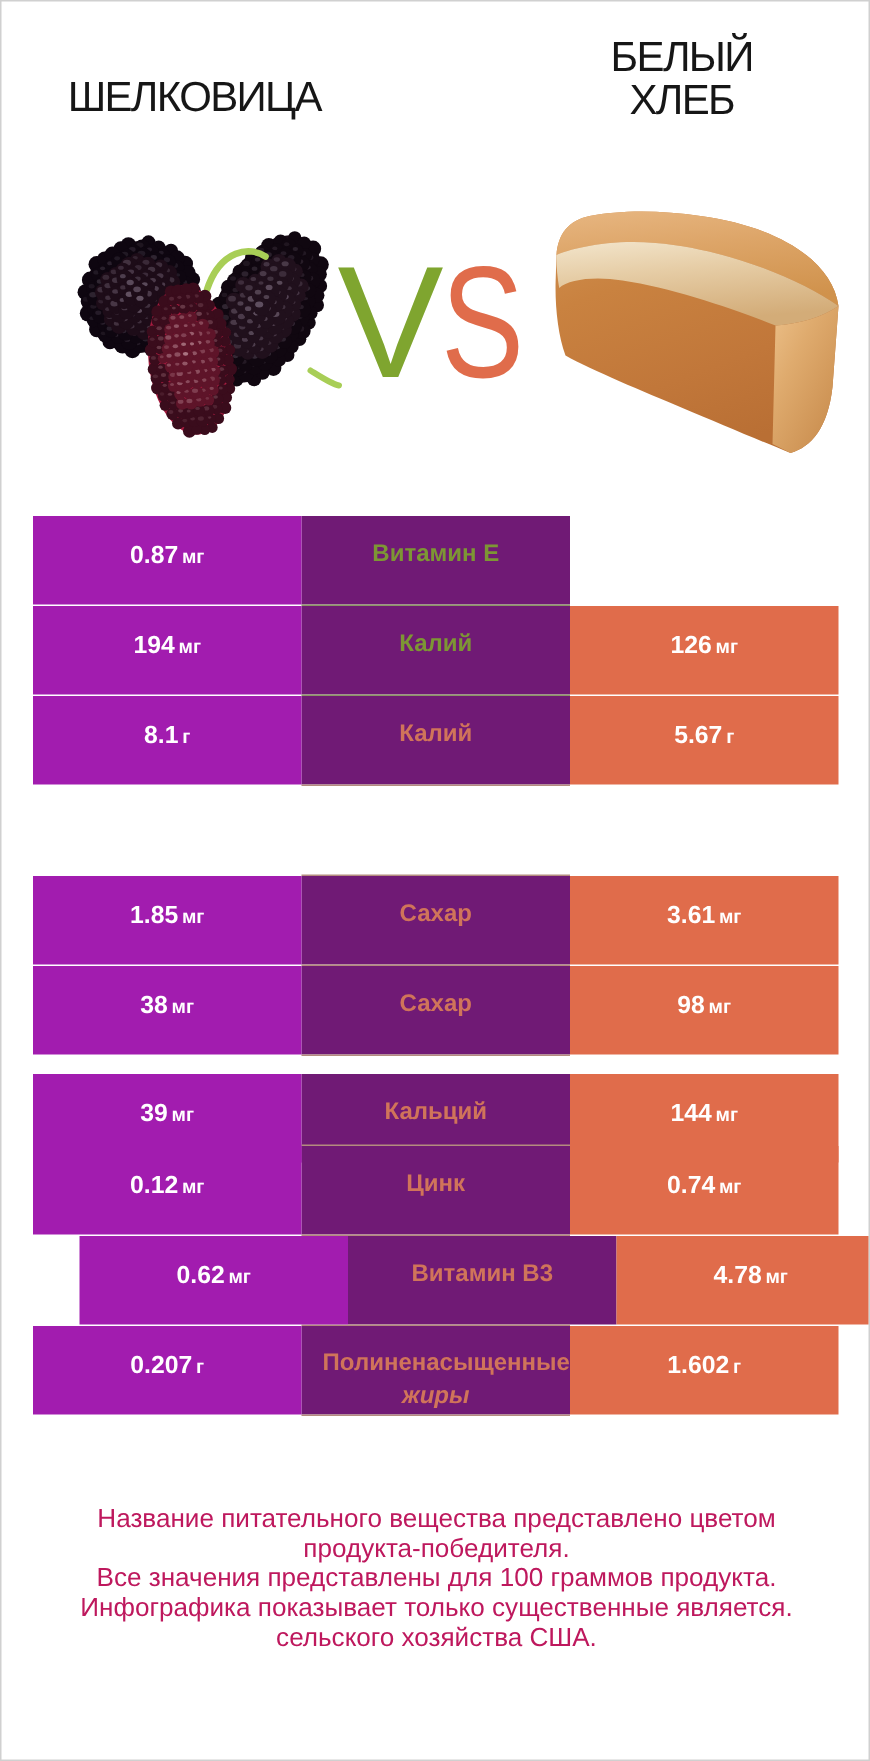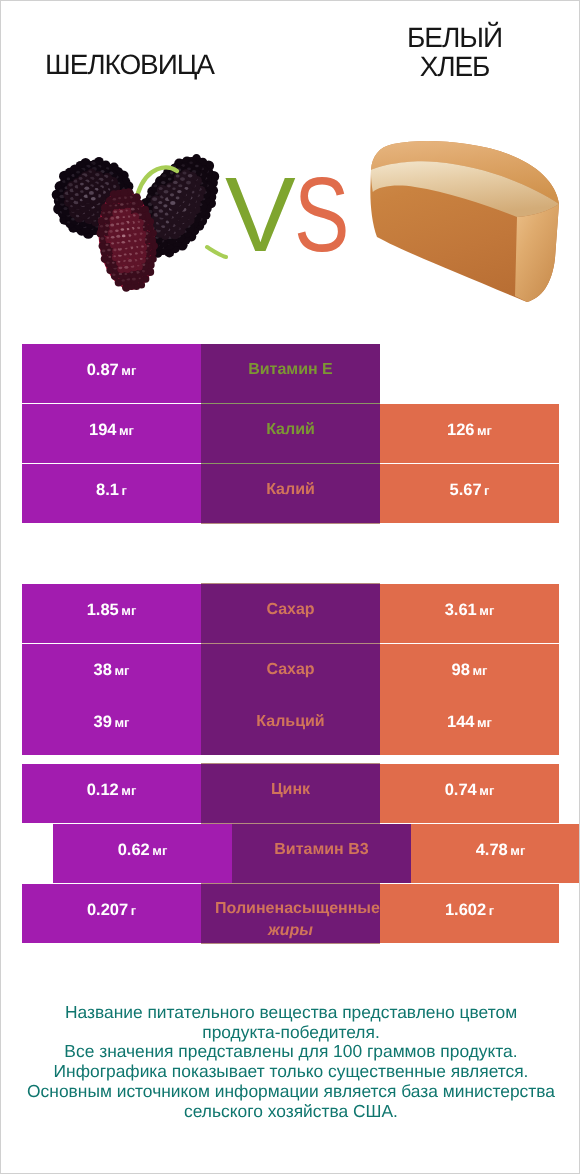--- a/index.html
+++ b/index.html
@@ -46,21 +46,21 @@
   .nutrient.two-line{top:6px;line-height:21.5px;}
   .nutrient .l1{display:block;position:relative;left:7px;white-space:nowrap;}
   .nutrient .l2{display:block;font-style:italic;}
   .cell-right{z-index:2;}
   .cell-left{z-index:2;}
 
   .mid-sep{position:absolute;left:179px;width:179px;height:1.2px;}
 
   
   .footer{position:absolute;left:0;top:1002px;width:580px;text-align:center;
-          font-size:17.4px;line-height:19.7px;color:#0f766e;}
+          font-size:17.4px;line-height:19.7px;color:#be185d;}
   .footer div{white-space:nowrap;}
 </style>
 </head>
 <body>
 
 <div class="page">
 
   <div class="header">
 
     <div class="title title-left">ШЕЛКОВИЦА</div>
@@ -870,21 +870,21 @@
           <span class="val">38<span class="unit">мг</span></span>
         </div>
         <div class="cell cell-mid">
           <span class="nutrient" style="color:#d0745a">Сахар</span>
         </div>
         <div class="cell cell-right">
           <span class="val">98<span class="unit">мг</span></span>
         </div>
       </div>
       <div class="mid-sep" style="top: 359px; background: rgb(180, 140, 126);"></div>
-      <div class="row" style="top: 352px;">
+      <div class="row" style="top: 372px;">
         <div class="cell cell-left">
           <span class="val">39<span class="unit">мг</span></span>
         </div>
         <div class="cell cell-mid">
           <span class="nutrient" style="color:#d0745a">Кальций</span>
         </div>
         <div class="cell cell-right">
           <span class="val">144<span class="unit">мг</span></span>
         </div>
       </div>
@@ -928,16 +928,15 @@
         </div>
       </div>
       <div class="mid-sep" style="top: 599px; background: rgb(180, 140, 126);"></div>
     </div>
 
   <div class="footer" id="footer-note">
       <div>Название питательного вещества представлено цветом</div>
       <div>продукта-победителя.</div>
       <div>Все значения представлены для 100 граммов продукта.</div>
       <div>Инфографика показывает только существенные является.</div>
-      <div>Основным источником информации является база министерства</div>
       <div>сельского хозяйства США.</div>
     </div>
 </div>
 
 </body></html>

